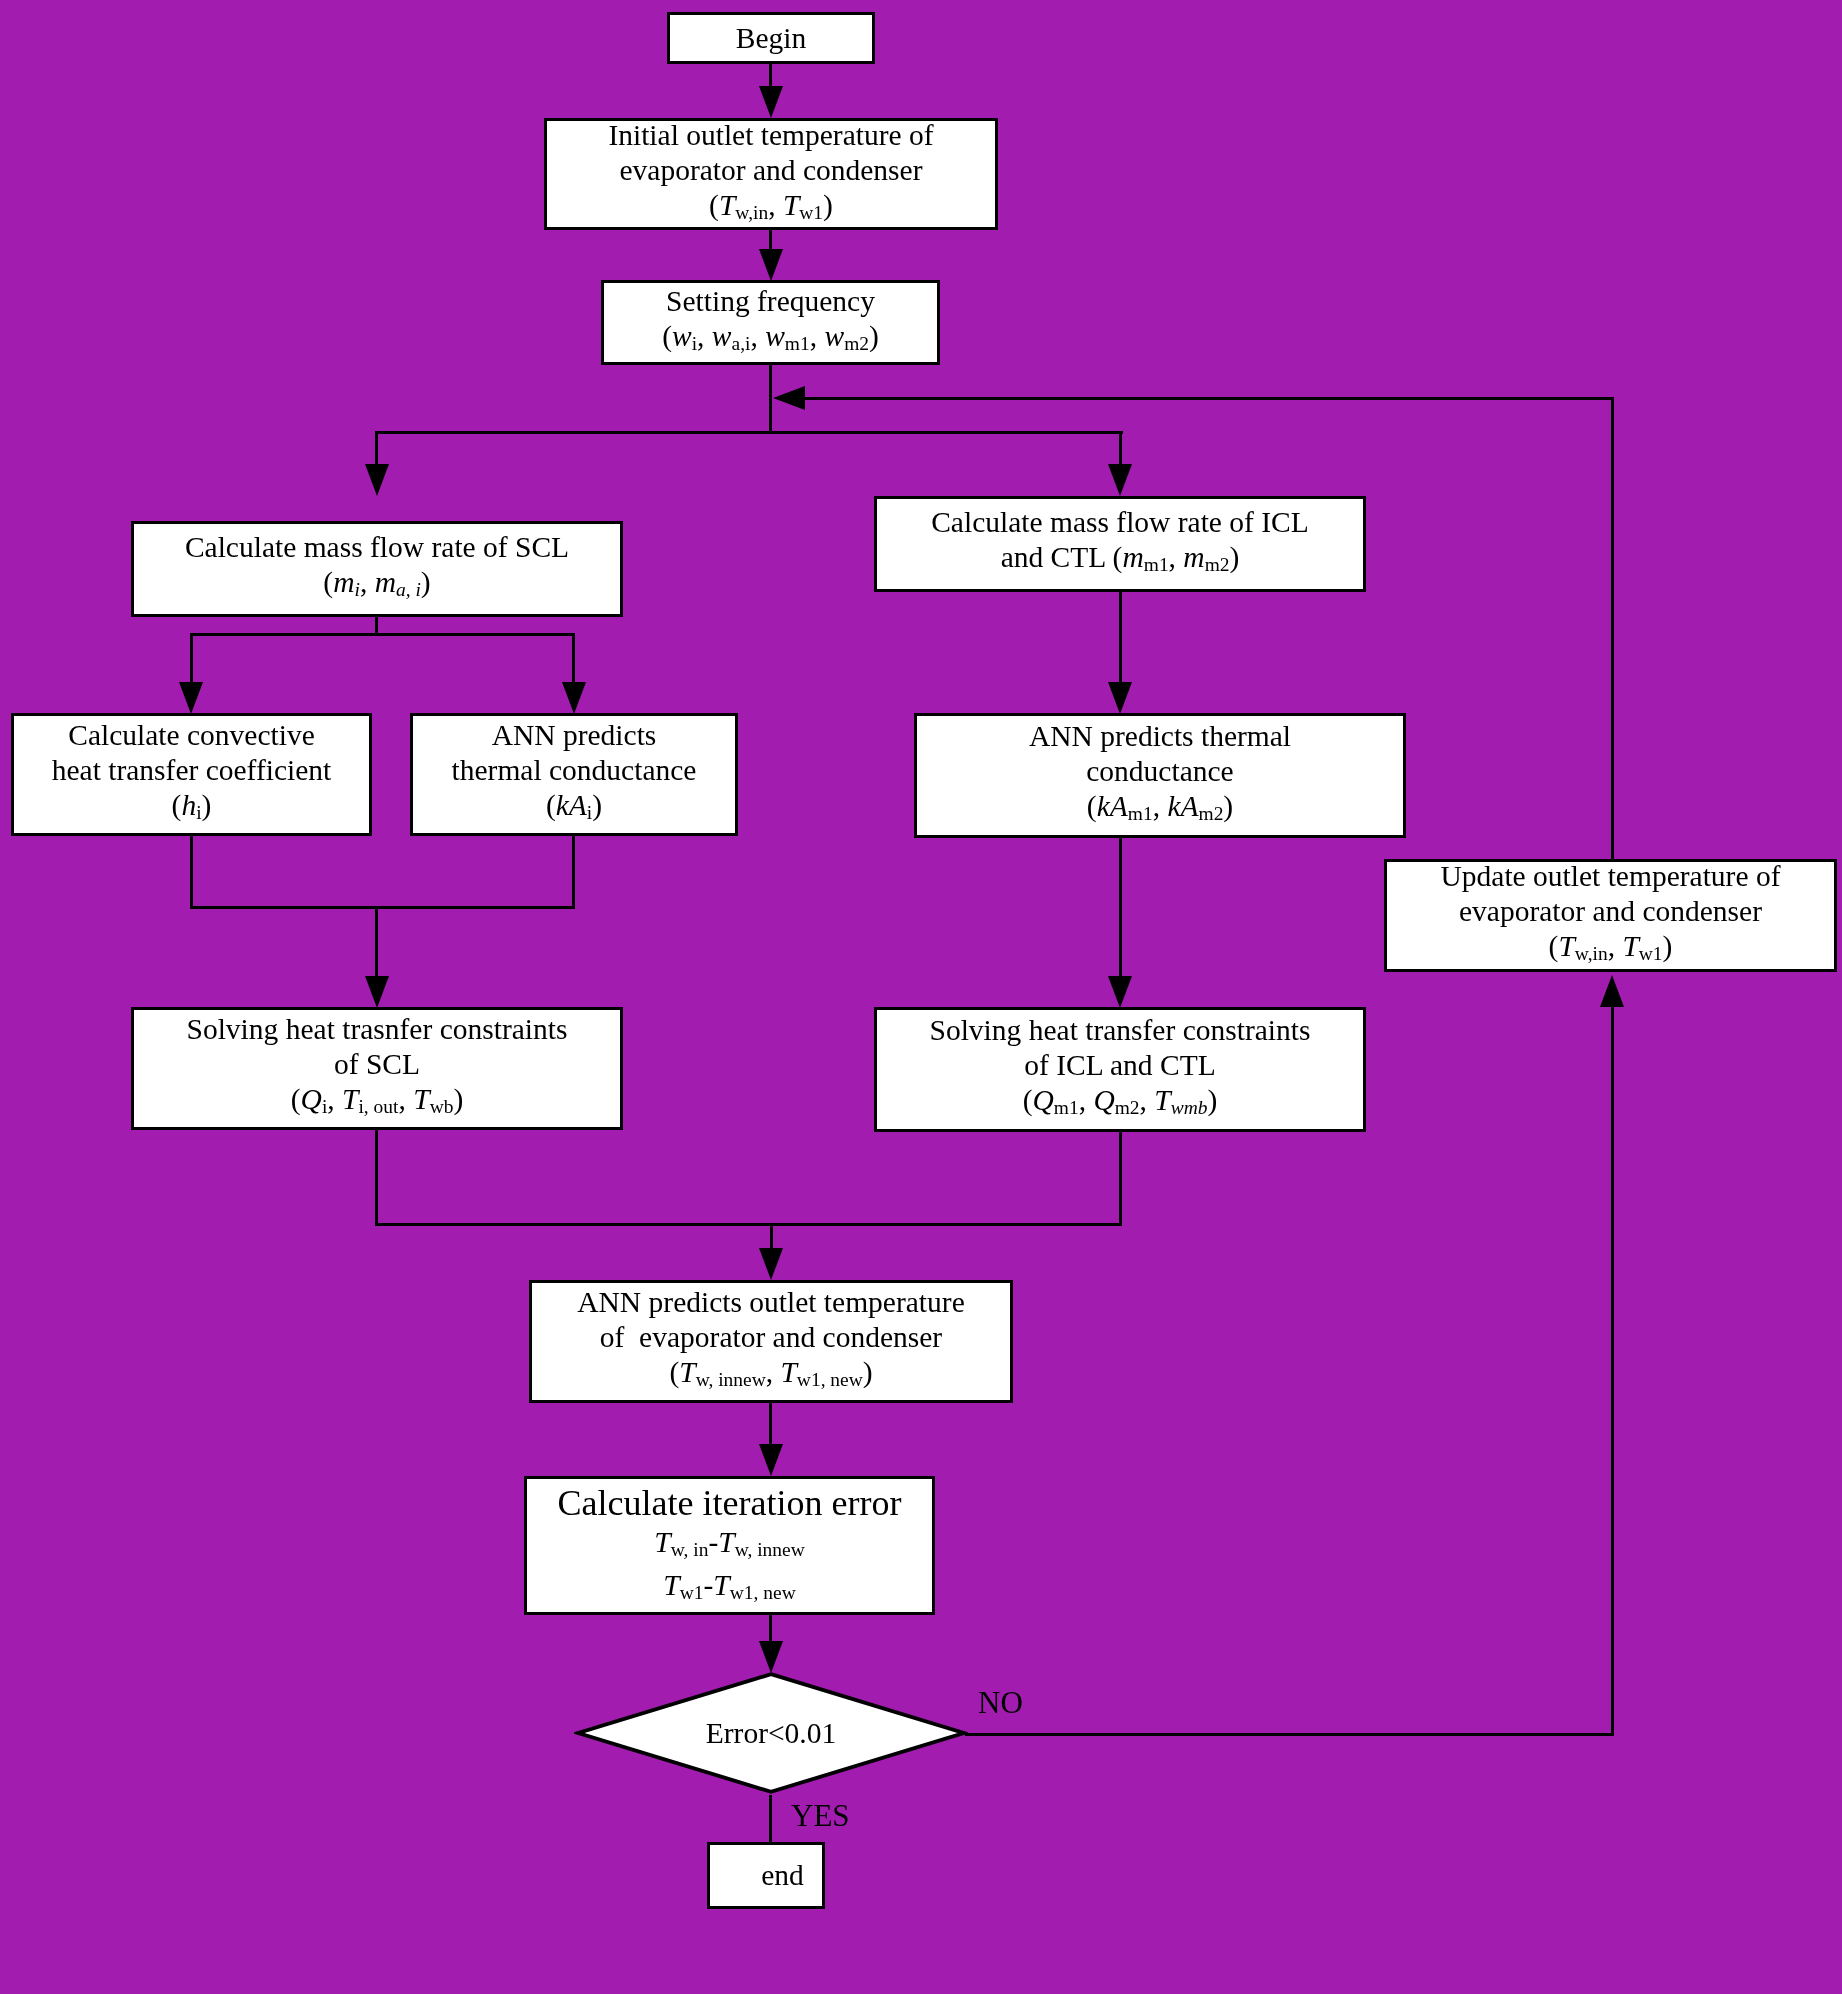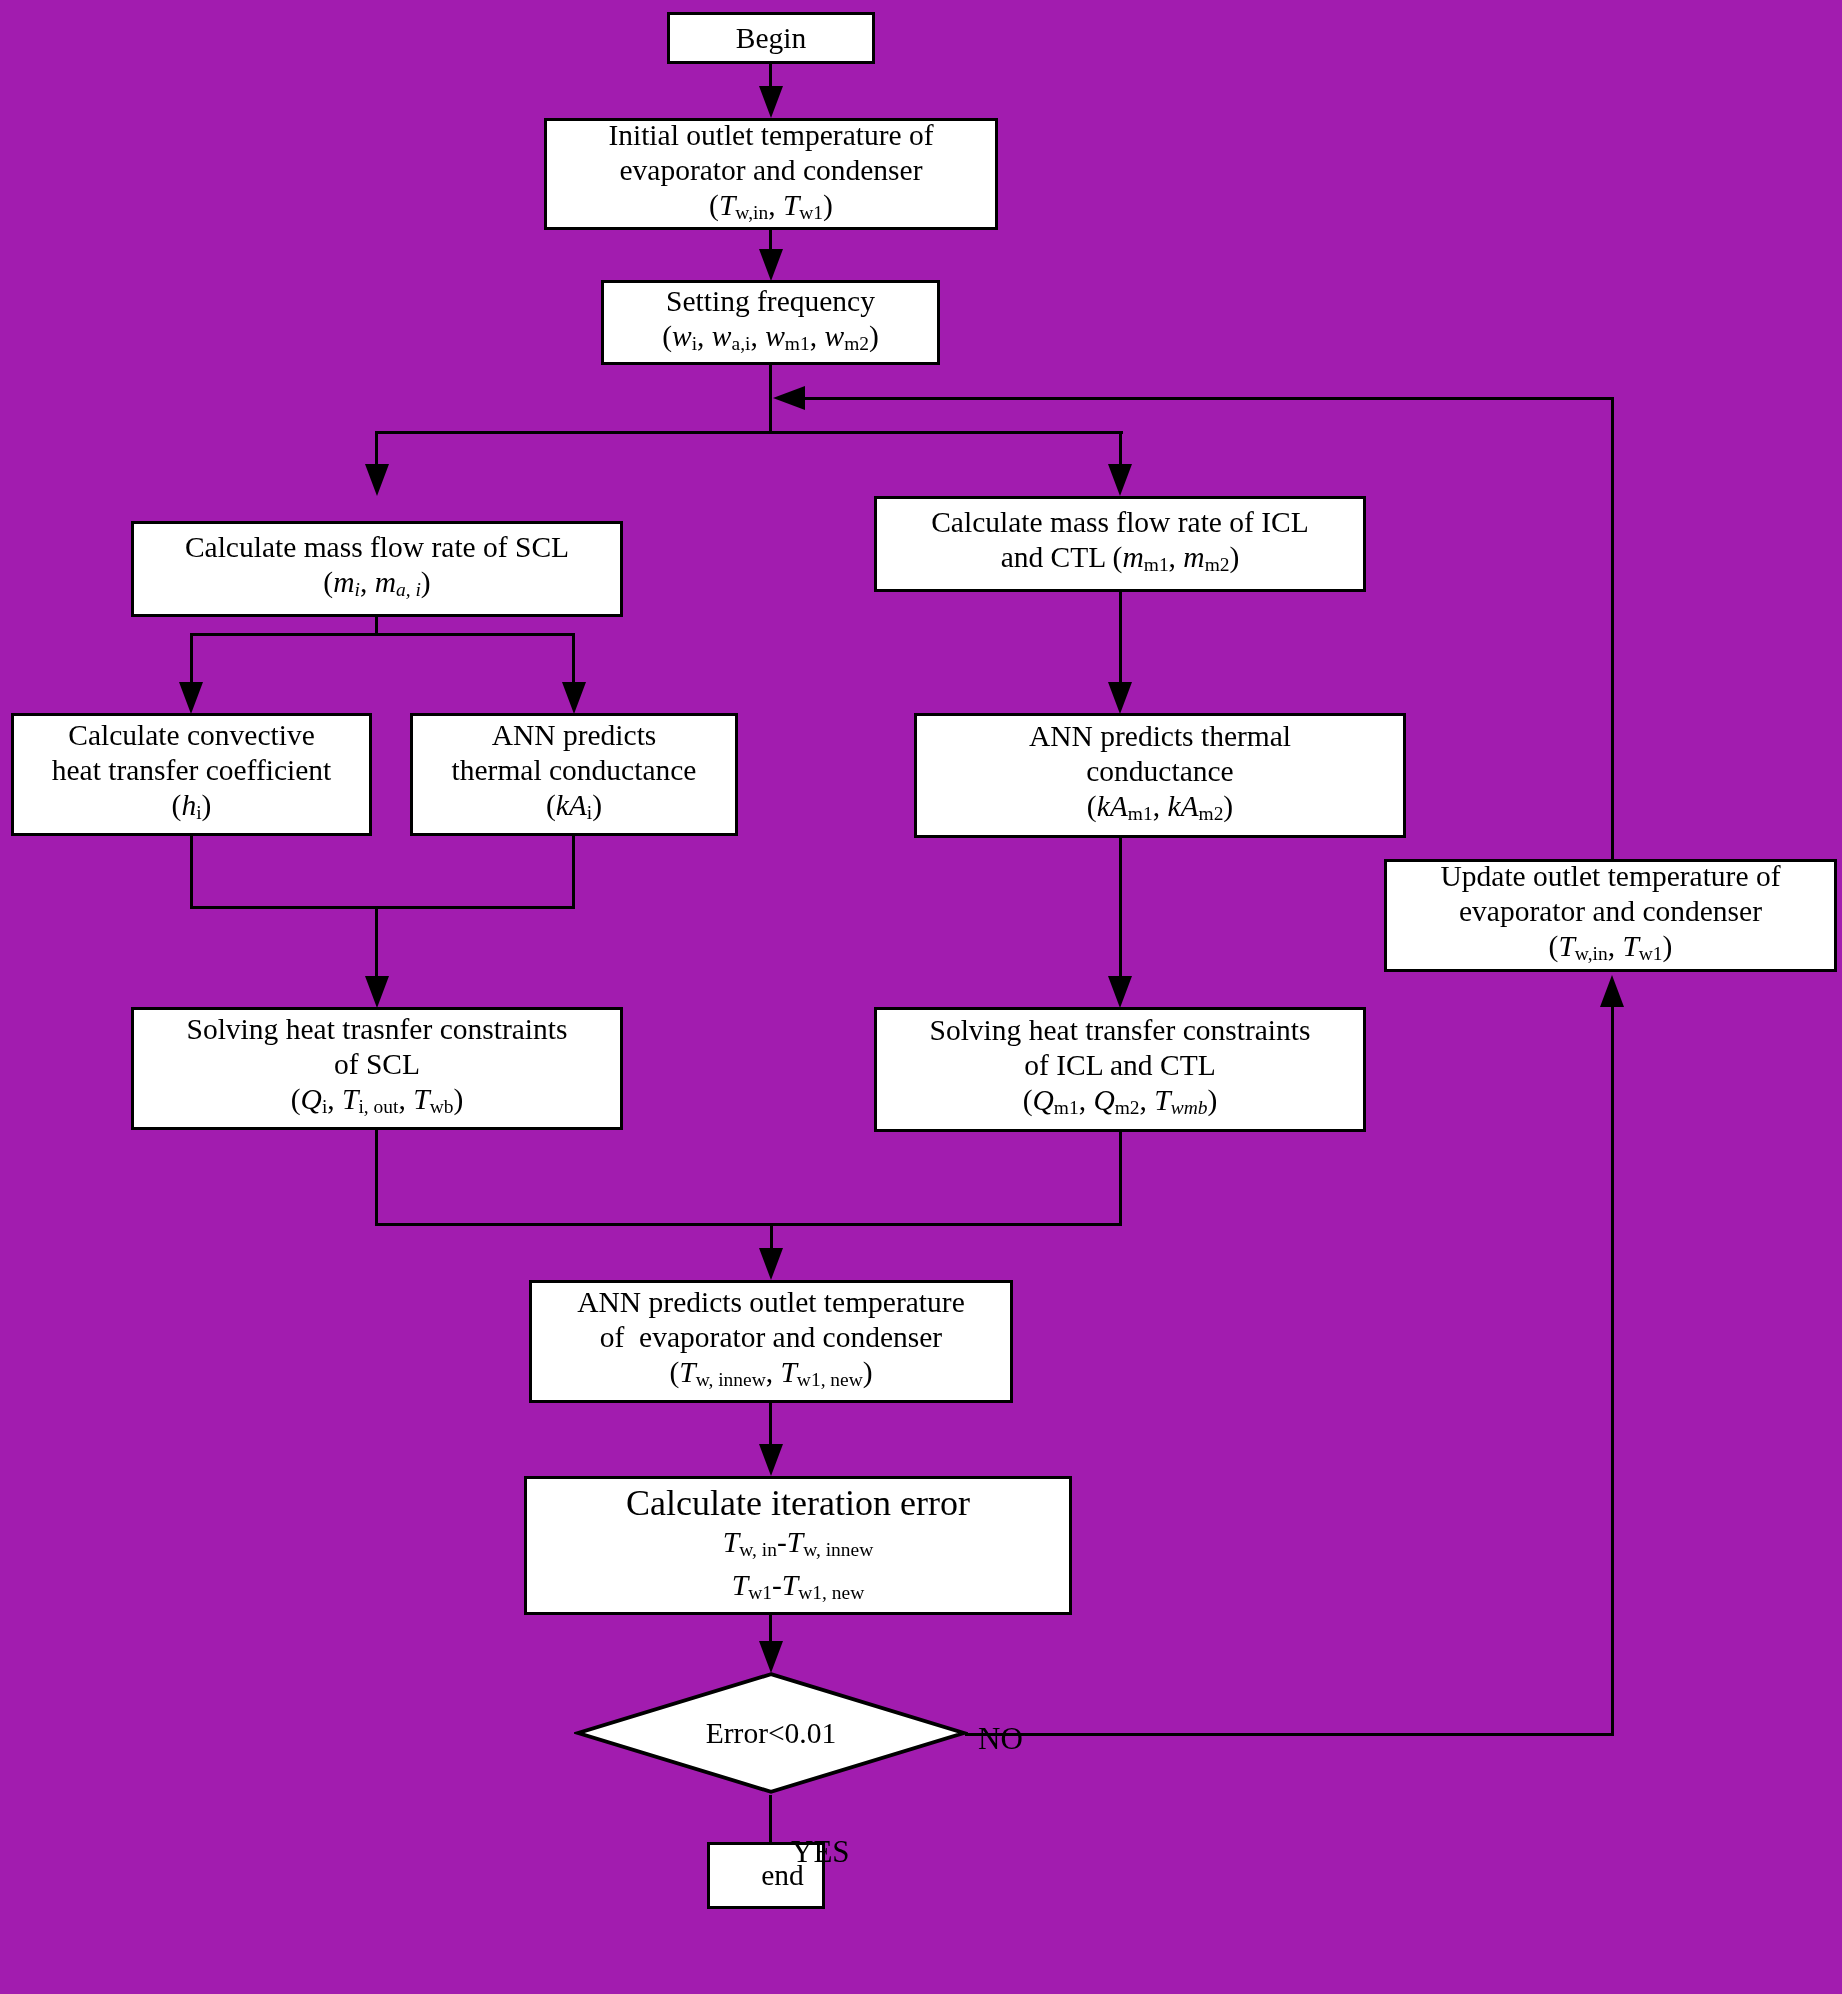--- a/index.html
+++ b/index.html
@@ -26,35 +26,35 @@
   }
   .tl{white-space:pre;}
   .it{font-style:italic;}
   .sb{font-size:0.66em;vertical-align:-0.22em;}
   .big{font-size:36px;line-height:44px;}
   .ln{position:absolute;background:#000;}
   .ah{position:absolute;width:0;height:0;}
   .ah-down{border-left:12px solid transparent;border-right:12px solid transparent;border-top:32px solid #000;}
   .ah-up{border-left:12px solid transparent;border-right:12px solid transparent;border-bottom:32px solid #000;}
   .ah-left{border-top:12px solid transparent;border-bottom:12px solid transparent;border-right:32px solid #000;}
-  .edge-label{position:absolute;font-size:31px;line-height:33px;margin-top:36px;}
+  .edge-label{position:absolute;font-size:31px;line-height:33px;}
 
   #n-begin{left:667px;top:12px;width:208px;height:52px;}
   #n-initial{left:544px;top:118px;width:454px;height:112px;}
   #n-setting{left:601px;top:280px;width:339px;height:85px;}
   #n-calc-scl{left:131px;top:496px;width:492px;height:96px;margin-top:25px;}
   #n-calc-icl{left:874px;top:496px;width:492px;height:96px;}
   #n-convective{left:11px;top:713px;width:361px;height:123px;}
   #n-ann-scl{left:410px;top:713px;width:328px;height:123px;}
   #n-ann-icl{left:874px;top:713px;width:492px;height:125px;margin-left:40px;}
   #n-update{left:1384px;top:859px;width:453px;height:113px;}
   #n-solve-scl{left:131px;top:1007px;width:492px;height:123px;}
   #n-solve-icl{left:874px;top:1007px;width:492px;height:125px;}
   #n-ann-outlet{left:529px;top:1280px;width:484px;height:123px;}
-  #n-iter-error{left:524px;top:1476px;width:548px;height:139px;}
+  #n-iter-error{left:524px;top:1476px;width:411px;height:139px;}
   #n-end{left:707px;top:1842px;width:118px;height:67px;padding-left:33px;}
 
   #n-diamond{position:absolute;left:574px;top:1672px;width:394px;height:122px;}
   #n-diamond .diamond-label{
     position:absolute;left:0;top:0;width:100%;height:100%;
     display:flex;justify-content:center;align-items:center;
     font-size:29.5px;
   }
   #lbl-no{left:978px;top:1686px;}
   #lbl-yes{left:791px;top:1799px;}

